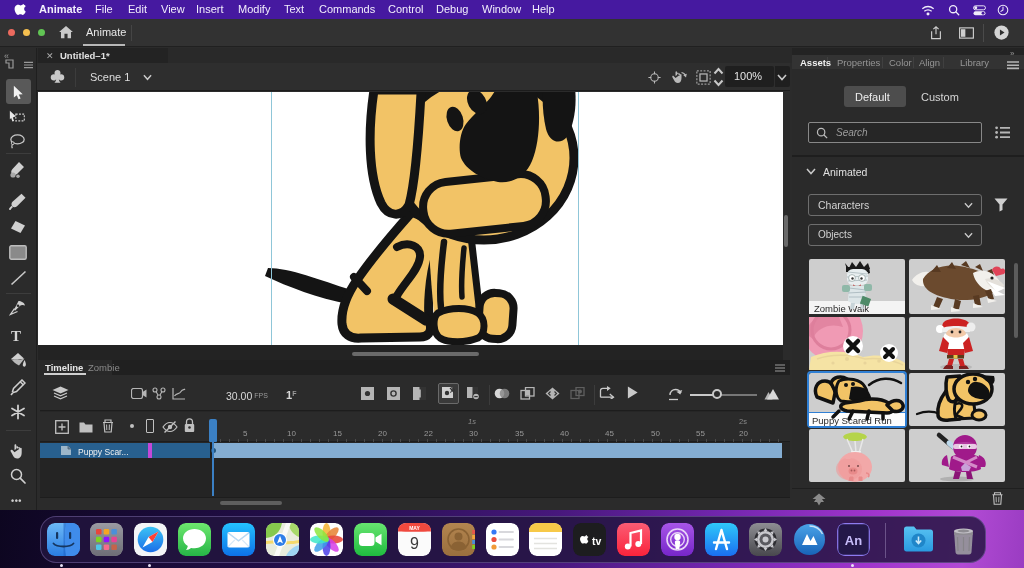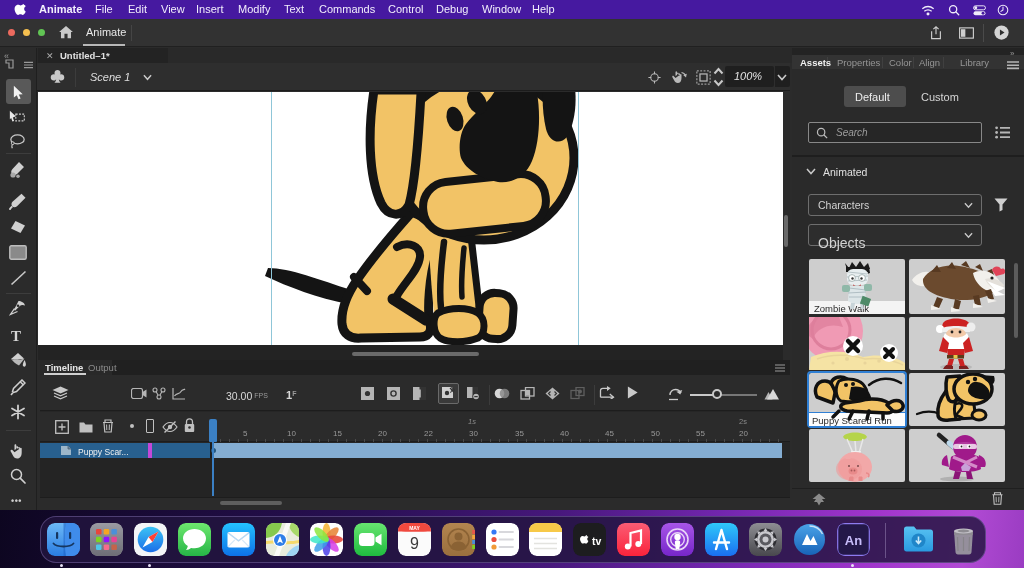--- a/index.html
+++ b/index.html
@@ -20,21 +20,21 @@
 
 
 #titlebar { left:0; top:0; width:1024px; height:28px; background:#323232; border-bottom:1px solid #202020;}
 .tl { position:absolute; top:9.5px; width:7px; height:7px; border-radius:50%; }
 
 
 #tabrow { left:0; top:29px; width:1024px; height:15px; background:#292929; }
 #doctab { position:absolute; left:38px; top:0; width:130px; height:15px; background:#232323; color:#d8d8d8; font-size:9.5px; }
 
 
-#scenebar { left:37px; top:44px; width:753px; height:28px; background:#2e2e2e; border-bottom:1px solid #1c1c1c;font-style:italic; }
+#scenebar { left:37px; top:44px; width:753px; height:28px; background:#2e2e2e; border-bottom:1px solid #1c1c1c; }
 
 
 #tools { left:0; top:29px; width:37px; height:462px; background:#2b2b2b; border-right:1px solid #1f1f1f; overflow:hidden; }
 
 
 #canvasarea { left:38px; top:73px; width:745px; height:268px; background:#232323; }
 #stage { position:absolute; left:0; top:0; width:745px; height:253px; background:#ffffff; overflow:hidden; }
 #selbox { position:absolute; left:233px; top:-2px; width:308px; height:258px; border:1px solid #8fc6d8; }
 
 
@@ -250,21 +250,21 @@
       <div id="selbox"></div>
     </div>
     <div class="abs" style="left:314px;top:260px;width:127px;height:4px;background:#6a6a6a;border-radius:2px"></div>
   </div>
   <div class="abs" style="left:784px;top:196px;width:4px;height:32px;background:#6a6a6a;border-radius:2px"></div>
   <div id="timeline" class="abs">
     <div class="abs" style="left:0;top:0;width:750px;height:15px;background:#202020"></div>
     <div class="abs" style="left:0;top:0;width:72px;height:15px;background:#292929"></div>
     <span class="abs" style="left:5px;top:2px;font-size:9.5px;font-weight:bold;color:#e8e8e8">Timeline</span>
     <div class="abs" style="left:4px;top:13px;width:42px;height:1.5px;background:#cfcfcf"></div>
-    <span class="abs" style="left:48px;top:2px;font-size:9.5px;color:#8a8a8a">Output</span>
+    <span class="abs" style="left:48px;top:2px;font-size:9.5px;color:#8a8a8a">Zombie</span>
     <svg class="abs" style="left:735px;top:4px" width="10" height="8" viewBox="0 0 10 8">
         <path d="M0 1 L10 1 M0 4 L10 4 M0 7 L10 7" stroke="#9a9a9a" stroke-width="1.2"></path>
       </svg>
     <div class="abs" style="left:0;top:15px;width:750px;height:36px;background:#2b2b2b;border-bottom:1px solid #1d1d1d"></div>
     <svg class="abs" style="left:12px;top:26px" width="17" height="14" viewBox="0 0 17 14">
         <path d="M8.5 0.5 L16.5 4 L8.5 7.5 L0.5 4 Z" fill="#c9c9c9"></path>
         <path d="M2 7 L8.5 9.8 L15 7 M2 10 L8.5 12.8 L15 10" fill="none" stroke="#c9c9c9" stroke-width="1.2"></path>
       </svg>
     <svg class="abs" style="left:91px;top:28px" width="16" height="11" viewBox="0 0 16 11">
         <rect x="0.5" y="0.5" width="11" height="10" rx="2" fill="none" stroke="#b5b5b5" stroke-width="1.2"></rect>
@@ -445,21 +445,21 @@
     <span class="abs" style="left:31px;top:118px;font-size:10.5px;font-weight:normal;color:#e0e0e0">Animated</span>
     <div class="abs" style="left:16px;top:146px;width:174px;height:22px;background:#2d2d2d;border:1px solid #6e6e6e;border-radius:3px"></div>
     <span class="abs" style="left:26px;top:151px;font-size:10.5px;color:#d2d2d2">Characters</span>
     <svg class="abs" style="left:172px;top:154px" width="9" height="7" viewBox="0 0 10 7">
         <path d="M1 1 L5 5.5 L9 1" fill="none" stroke="#c9c9c9" stroke-width="1.5"></path>
       </svg>
     <svg class="abs" style="left:202px;top:150px" width="14" height="14" viewBox="0 0 14 14">
         <path d="M0.5 0.5 L13.5 0.5 L8.5 6.5 L8.5 12 L5.5 13.5 L5.5 6.5 Z" fill="#cfcfcf"></path>
       </svg>
     <div class="abs" style="left:16px;top:176px;width:174px;height:22px;background:#2d2d2d;border:1px solid #6e6e6e;border-radius:3px"></div>
-    <span class="abs" style="left:26px;top:187px;font-size:14px;color:#d2d2d2">Objects</span>
+    <span class="abs" style="left:26px;top:181px;font-size:10px;color:#d2d2d2">Objects</span>
     <svg class="abs" style="left:172px;top:184px" width="9" height="7" viewBox="0 0 10 7">
         <path d="M1 1 L5 5.5 L9 1" fill="none" stroke="#c9c9c9" stroke-width="1.5"></path>
       </svg>
 
     <div class="abs" style="left:17px;top:211px;width:96px;height:55px;background:#cecece;border-radius:2px"></div>
     <div class="abs" style="left:117px;top:211px;width:96px;height:55px;background:#cecece;border-radius:2px"></div>
     <div class="abs" style="left:17px;top:269px;width:96px;height:53px;background:#cecece;border-radius:2px"></div>
     <div class="abs" style="left:117px;top:269px;width:96px;height:53px;background:#cecece;border-radius:2px"></div>
     <div class="abs" style="left:17px;top:325px;width:96px;height:53px;background:#cecece;border-radius:2px;outline:2px solid #2f7fd4"></div>
     <div class="abs" style="left:117px;top:325px;width:96px;height:53px;background:#cecece;border-radius:2px"></div>

